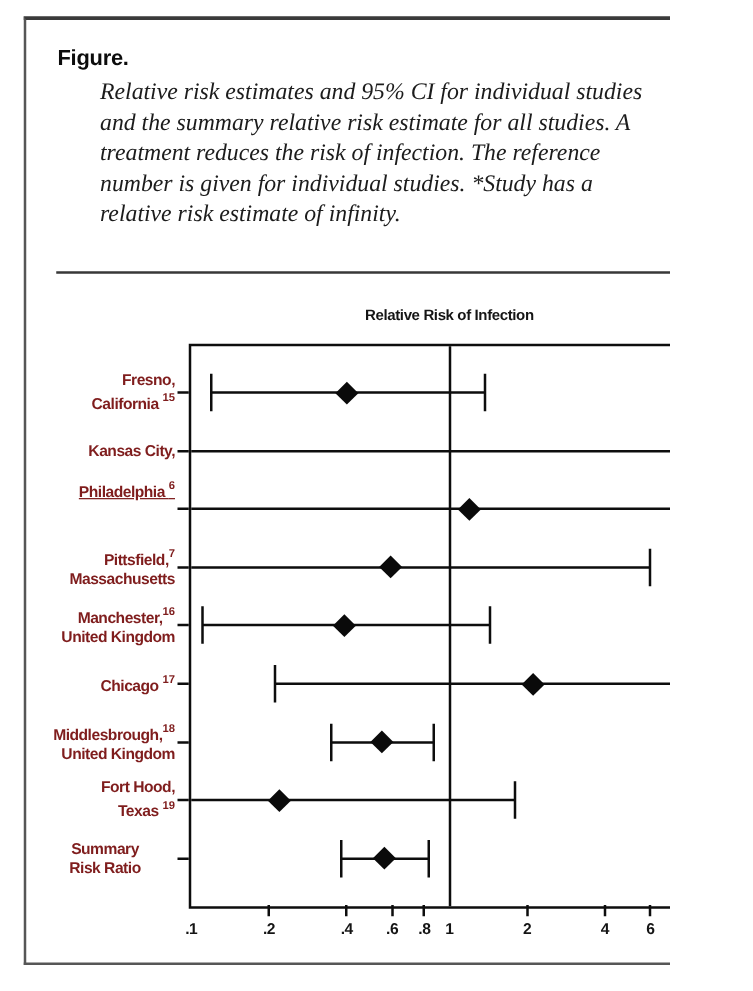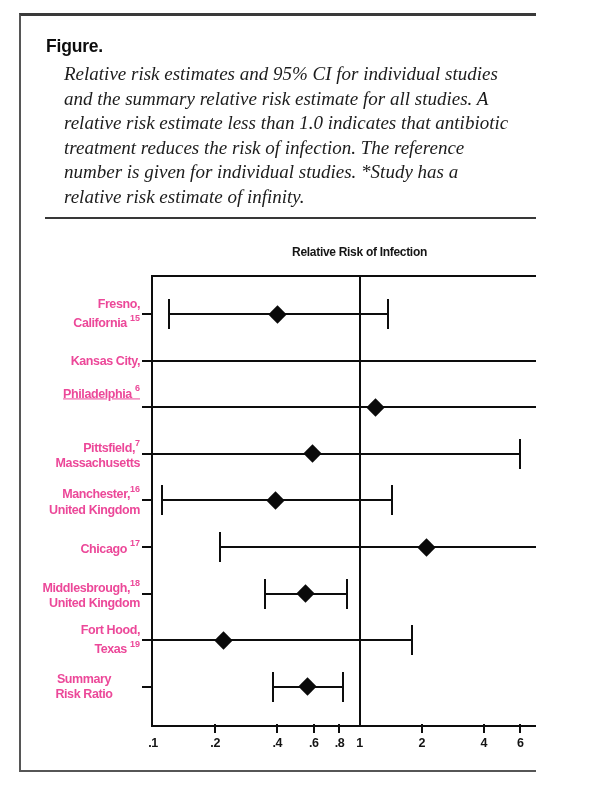--- a/index.html
+++ b/index.html
@@ -14,21 +14,21 @@
   }
   .fig-heading {
     position:absolute; left:25px; top:20px;
     font-size:17.5px; font-weight:700; color:#0c0c0c; letter-spacing:-0.2px;
   }
   .fig-caption {
     position:absolute; left:43px; top:46px; width:500px;
     font-family:"Liberation Serif", serif; font-style:italic;
     font-size:19px; line-height:24.6px; color:#1c1c1c;
   }
-  .fig-caption .cap-line { white-space:nowrap; }
+  .fig-caption .cap-line { white-space:nowrap;margin-left:16px; }
   .fig-rule { position:absolute; left:24px; top:201px; width:541px; height:2px; background:#383838; }
   .chart-title {
     position:absolute; left:130px; top:229px; width:417px; text-align:center;
     font-size:12px; font-weight:700; color:#151515; letter-spacing:-0.3px;
   }
   .plot {
     position:absolute; left:130px; top:259px; width:413px; height:448px;
     border:2px solid #0d0d0d; box-sizing:content-box;
   }
   .plot > div { position:absolute; }
@@ -38,39 +38,38 @@
   .diamond { width:13px; height:13px; background:#0a0a0a; transform:rotate(45deg); }
   .xtick   { width:2px; height:9px; background:#0d0d0d; }
   .xlabel  {
     width:30px; text-align:center; font-size:12.5px; font-weight:700;
     color:#141414; letter-spacing:-0.4px;
   }
   .ylabel {
     position:absolute; left:7px; width:112px; text-align:right;
     transform:translateY(-50%);
     font-size:12.5px; font-weight:700; line-height:15px;
-    color:#ec4899; letter-spacing:-0.4px; white-space:nowrap;
+    color:#7f1d1d; letter-spacing:-0.4px; white-space:nowrap;
   }
   .ylabel sup { font-size:9px; position:relative; top:-1px; letter-spacing:0; }
   .ytick { position:absolute; left:121px; width:9px; height:2px; background:#0d0d0d; }
   .asterisk {
     position:absolute; font-size:17px; font-weight:700; color:#0d0d0d;
     font-family:"Liberation Sans", sans-serif;
   }
 </style>
 </head>
 <body>
 
 <div class="page">
   <div class="figure-box" id="figure-box">
     <div class="fig-heading">Figure.</div>
     <div class="fig-caption" id="fig-caption">
         <div class="cap-line">Relative risk estimates and 95% CI for individual studies</div>
         <div class="cap-line">and the summary relative risk estimate for all studies. A</div>
-        <div class="cap-line">relative risk estimate less than 1.0 indicates that antibiotic</div>
         <div class="cap-line">treatment reduces the risk of infection. The reference</div>
         <div class="cap-line">number is given for individual studies. *Study has a</div>
         <div class="cap-line">relative risk estimate of infinity.</div>
       </div>
     <div class="fig-rule"></div>
     <div class="chart-title">Relative Risk of Infection</div>
     <div class="plot" id="plot">
         <div class="refline" style="left: 205.5px;"></div>
         <div class="ciline" style="left: 16.3509px; width: 218.382px; top: 36px;"></div>
         <div class="cap" style="left: 15.3509px; top: 22px;"></div>

